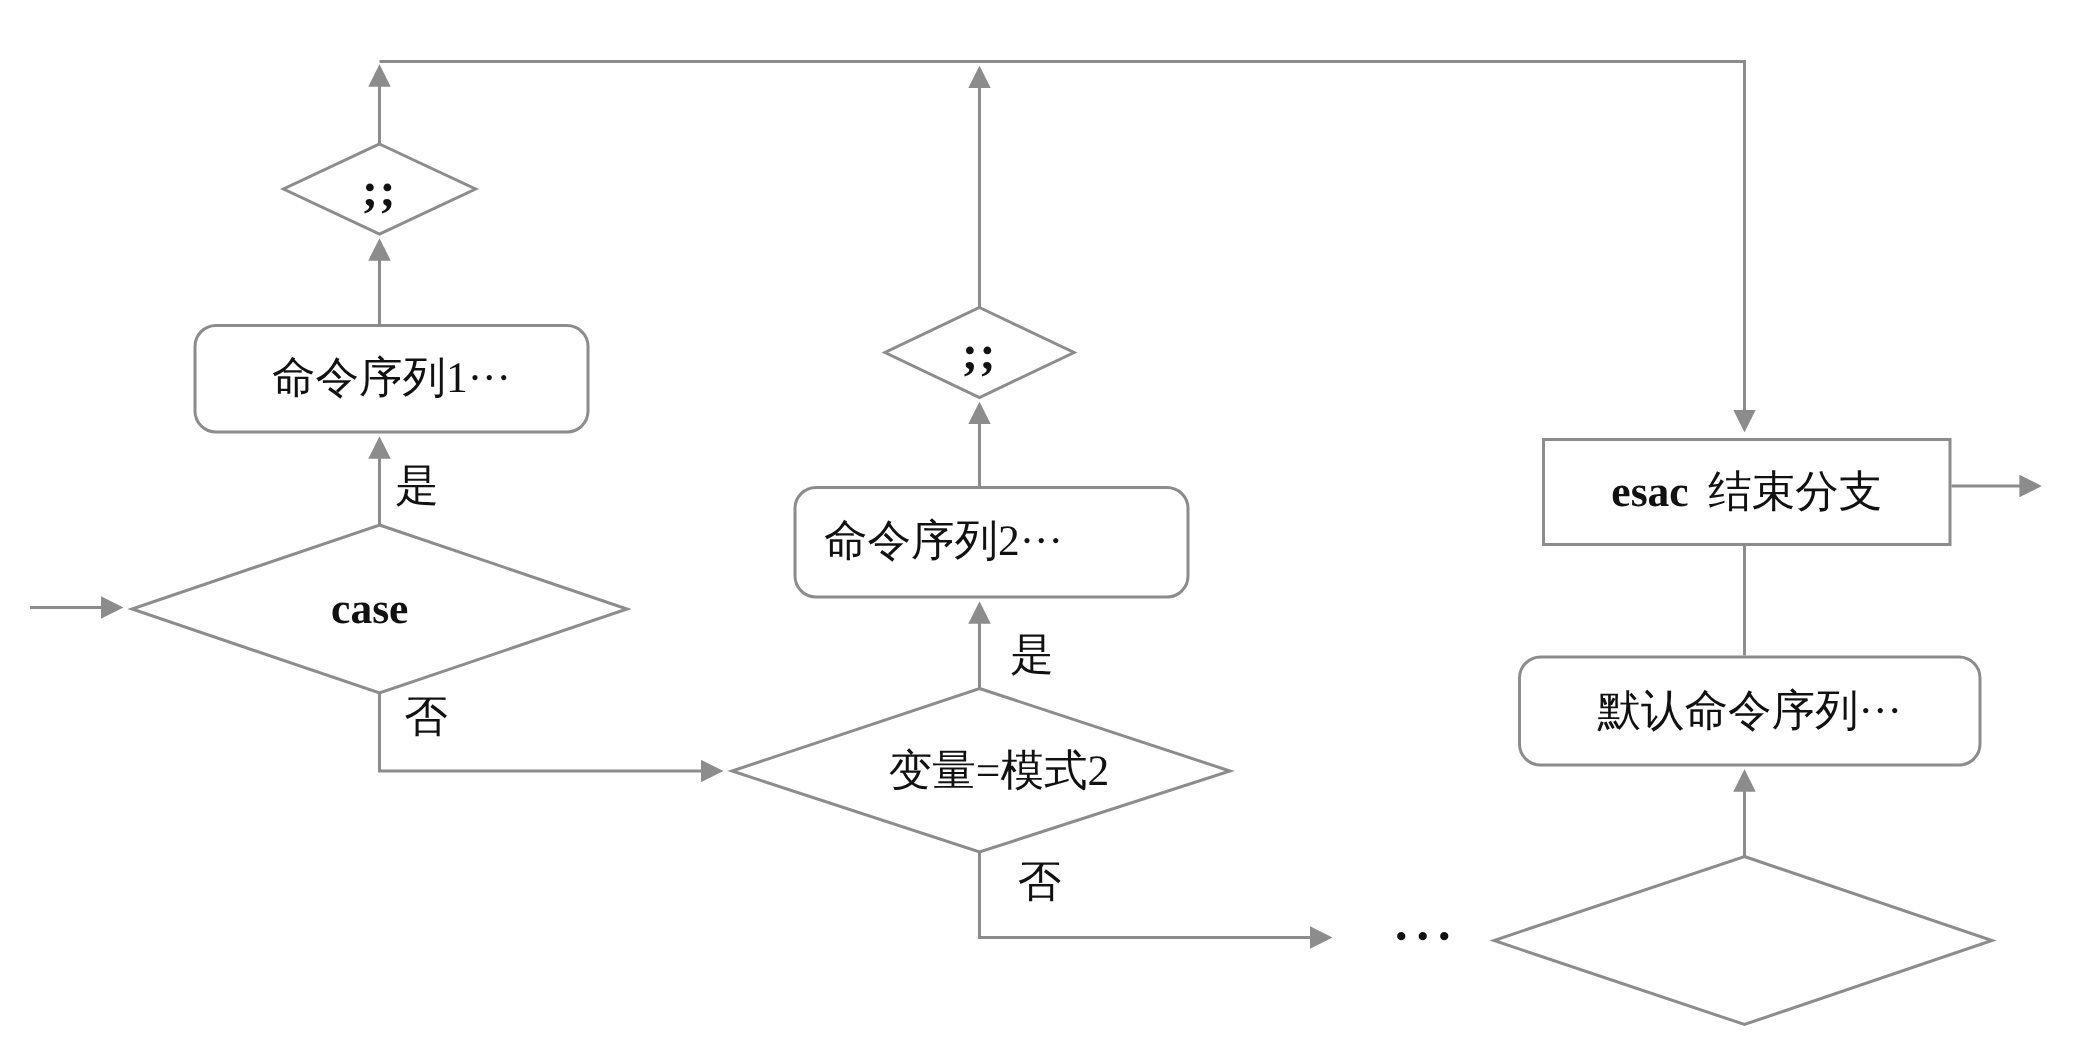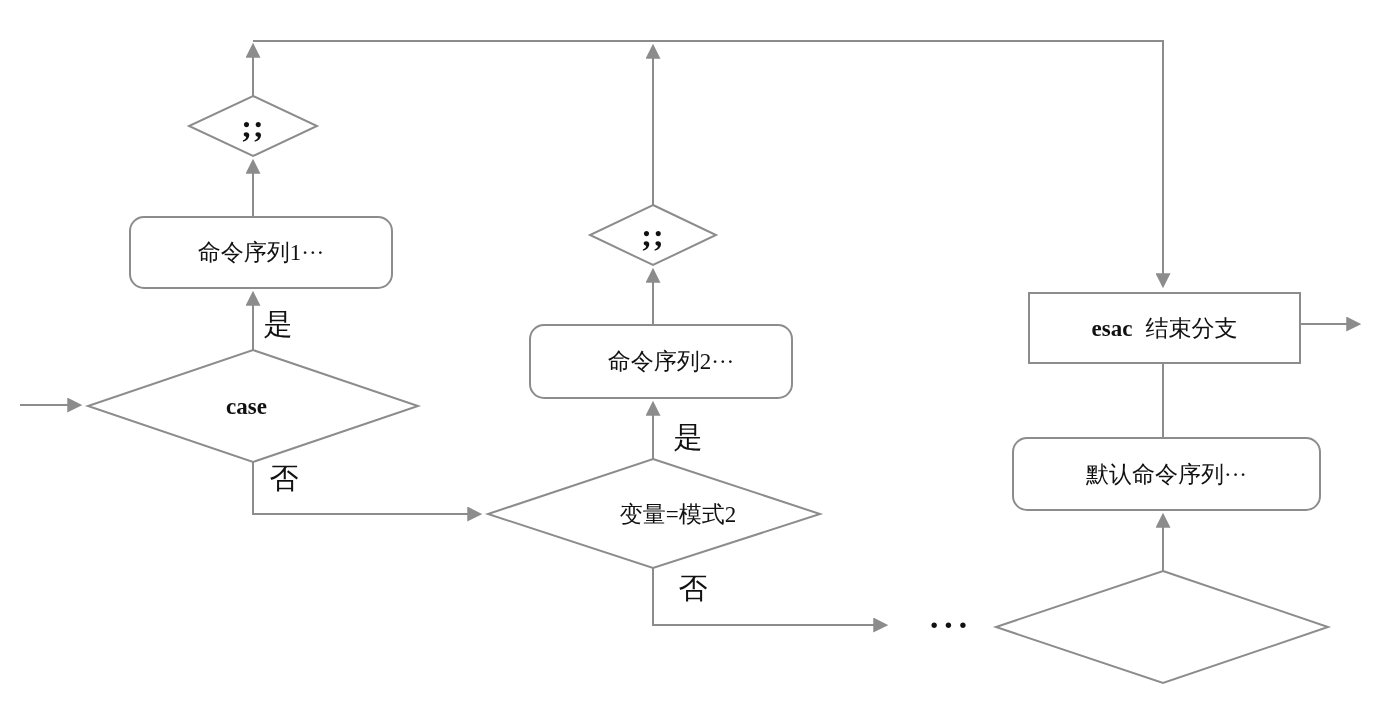--- a/index.html
+++ b/index.html
@@ -16,21 +16,21 @@
     color:var(--text-color);
     overflow:hidden;
   }
   .stage svg{position:absolute;left:0;top:0;}
   .connector{stroke:var(--line-color);stroke-width:2;fill:none;}
   .shape{stroke:var(--line-color);stroke-width:2;fill:var(--bg-color);}
   #arrowhead path{fill:var(--line-color);}
   .label{
     position:absolute;
     display:flex;align-items:center;justify-content:center;
-    font-size:23px;line-height:1;
+    font-size:29px;line-height:1;
     white-space:nowrap;
     color:var(--text-color);
   }
   .kw{font-weight:bold;margin-right:13px;}
   .semi{font-weight:bold;font-size:32px;letter-spacing:1px;padding-bottom:6px;}
   .edge-label{font-size:29px;}
   .dots{font-weight:bold;font-size:34px;letter-spacing:3px;}
 </style>
 </head>
 <body>
@@ -76,25 +76,25 @@
   <div class="label" style="left:88px;top:350px;width:330px;height:112px;">
     <span class="kw">case</span>
   </div>
 
   <div class="label edge-label" style="left:256px;top:306px;width:44px;height:36px;">是</div>
 
   <div class="label edge-label" style="left:262px;top:460px;width:44px;height:36px;">否</div>
 
   <div class="label semi" style="left:590px;top:205px;width:126px;height:60px;">;;</div>
 
-  <div class="label" style="left:540px;top:325px;width:262px;height:73px;">命令序列2···</div>
+  <div class="label" style="left:498px;top:325px;width:262px;height:73px;">命令序列2···</div>
 
   <div class="label edge-label" style="left:666px;top:419px;width:44px;height:36px;">是</div>
 
-  <div class="label" style="left:512px;top:459px;width:332px;height:110px;">变量=模式2</div>
+  <div class="label" style="left:500px;top:459px;width:332px;height:110px;">变量=模式2</div>
 
   <div class="label edge-label" style="left:671px;top:570px;width:44px;height:36px;">否</div>
 
   <div class="label dots" style="left:918px;top:600px;width:64px;height:50px;">···</div>
 
 
   <div class="label" style="left:1029px;top:293px;width:271px;height:70px;">
     <span class="kw">esac</span>
     <span>结束分支</span>
   </div>

